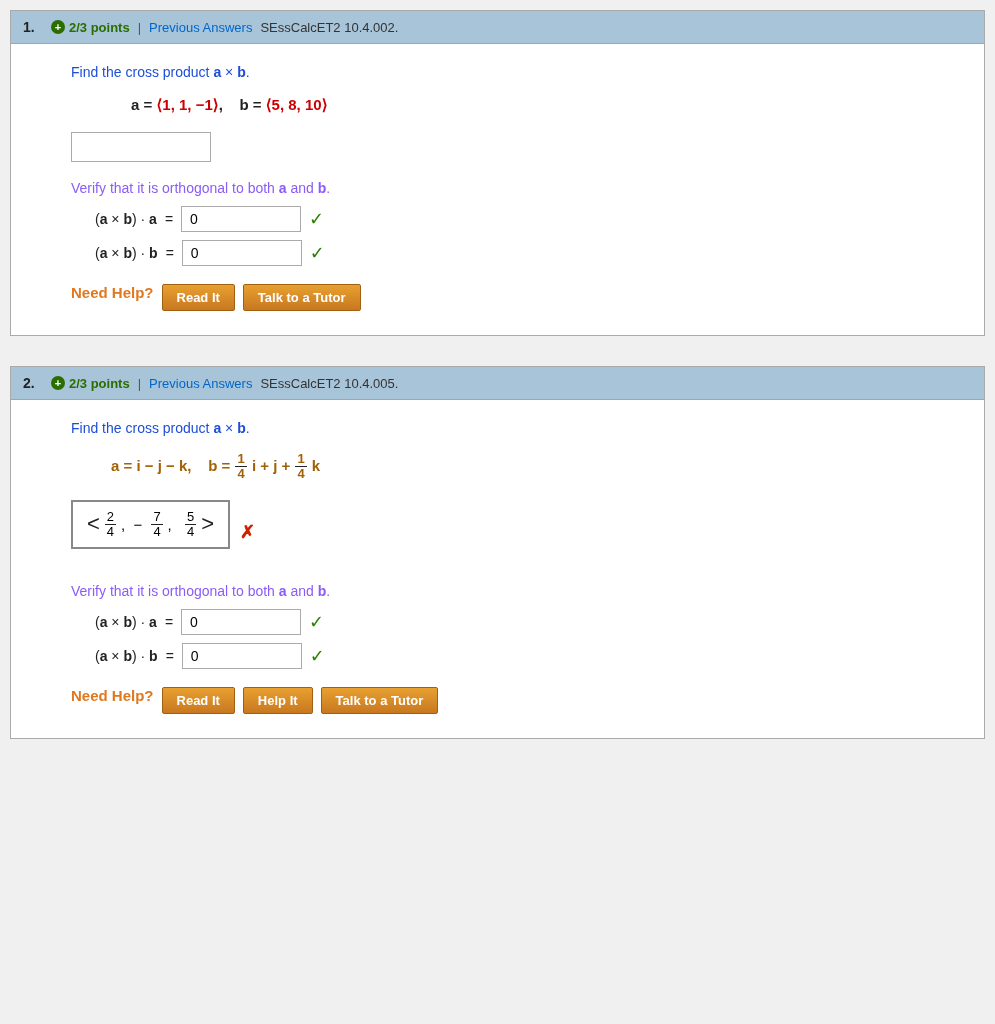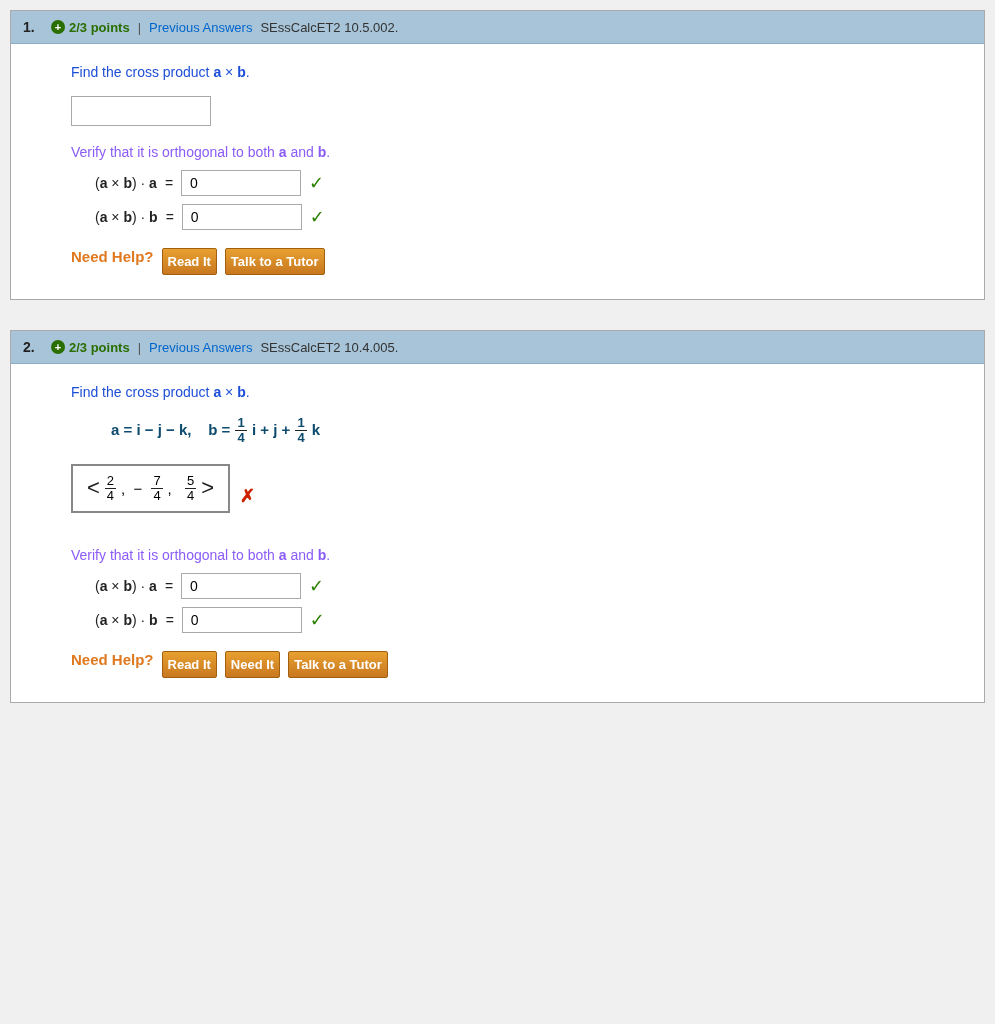--- a/index.html
+++ b/index.html
@@ -167,21 +167,21 @@
       font-weight: bold;
       font-size: 15px;
     }
 
     .help-btn {
       background: linear-gradient(to bottom, #e8a030, #c87820);
       border: 1px solid #a06010;
       color: #fff;
       font-weight: bold;
       font-size: 13px;
-      padding: 5px 5px;
+      padding: 5px 14px;
       cursor: pointer;
       border-radius: 2px;
     }
 
     
     .frac {
       display: inline-flex;
       flex-direction: column;
       align-items: center;
       vertical-align: middle;
@@ -215,43 +215,47 @@
     .angle-bracket {
       font-size: 22px;
       color: #222;
       line-height: 1;
     }
 
     .vectors-line-q2 {
       font-size: 15px;
       font-weight: bold;
       margin: 0 0 18px 40px;
-      color: #0c4a6e;
+      color: #a16207;
     }
   </style>
 </head>
 <body>
 
 <div class="question-block">
   <div class="question-header">
     <span class="question-number">1.</span>
     <span class="points-badge">
       <span class="plus-icon">+</span>
       <span>2/3 points</span>
     </span>
     <span class="header-divider">|</span>
     <span class="prev-answers-link">Previous Answers</span>
-    <span class="problem-id">SEssCalcET2 10.5.002.</span>
+    <span class="problem-id">SEssCalcET2 10.4.002.</span>
   </div>
 
   <div class="question-body">
     <div class="problem-statement">
       <span>Find the cross product <b>a</b> × <b>b</b>.</span>
     </div>
 
+    <div class="vectors-line">
+      <b>a</b> = <span class="vector-values">⟨1, 1, −1⟩</span>,&nbsp;&nbsp;&nbsp;
+      <b>b</b> = <span class="vector-values">⟨5, 8, 10⟩</span>
+    </div>
 
     <div class="answer-box-wrapper">
       <input type="text" class="answer-input" value="" style="">
     </div>
 
     <div class="verify-section">
       <div class="verify-title">
         Verify that it is orthogonal to both <b>a</b> and <b>b</b>.
       </div>
 
@@ -356,17 +360,17 @@
         <span class="verify-label">(<b>a</b> × <b>b</b>) · <b>b</b></span>
         <span class="verify-equals">=</span>
         <input type="text" class="verify-input" value="0" style="">
         <span class="check-icon">✓</span>
       </div>
     </div>
 
     <div class="help-row">
       <span class="need-help-label">Need Help?</span>
       <button class="help-btn">Read It</button>
-      <button class="help-btn">Need It</button>
+      <button class="help-btn">Help It</button>
       <button class="help-btn">Talk to a Tutor</button>
     </div>
   </div>
 </div>
 
 </body></html>

